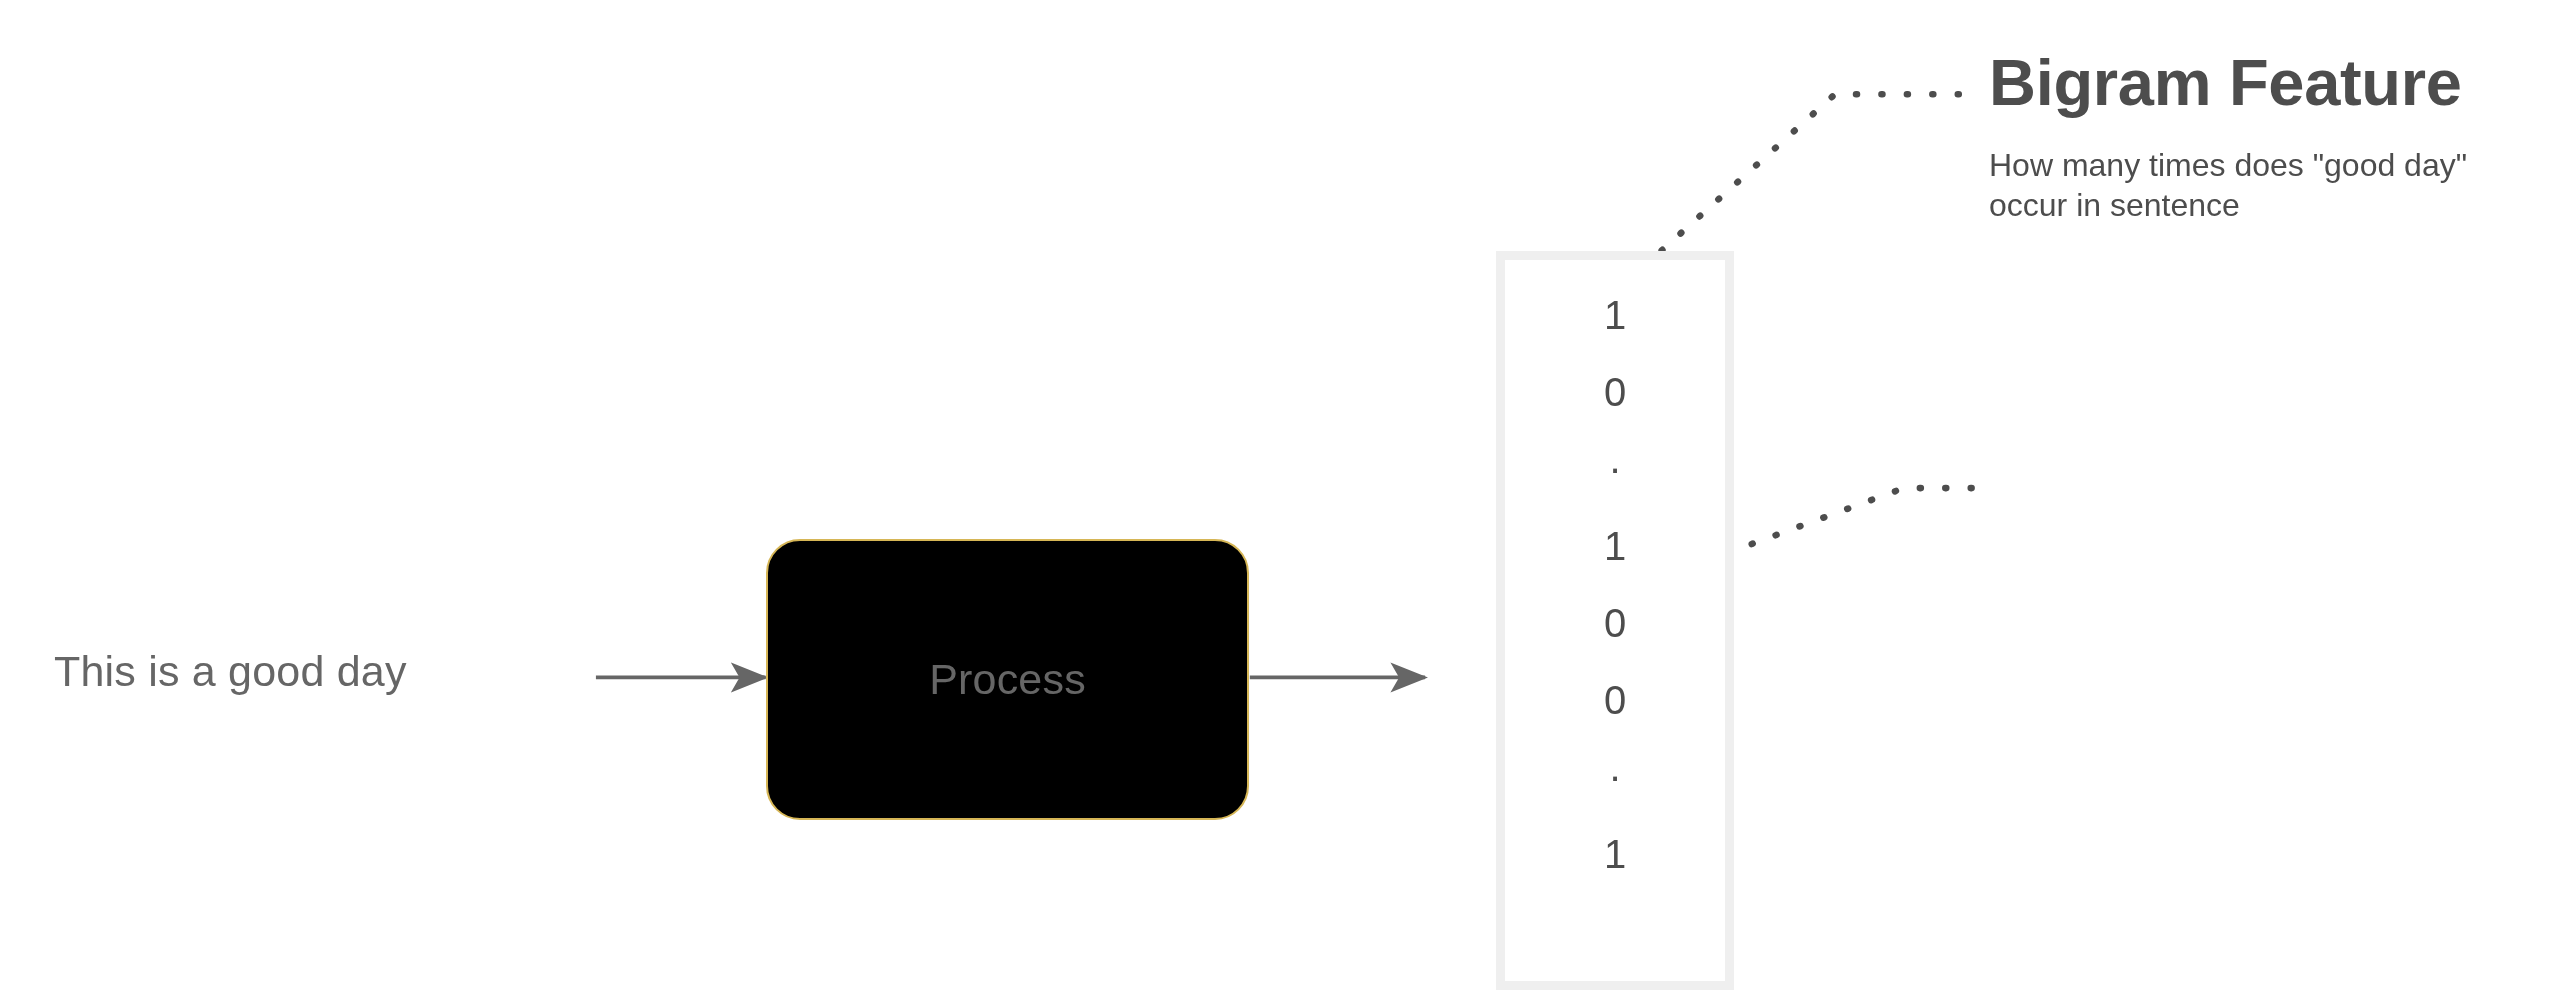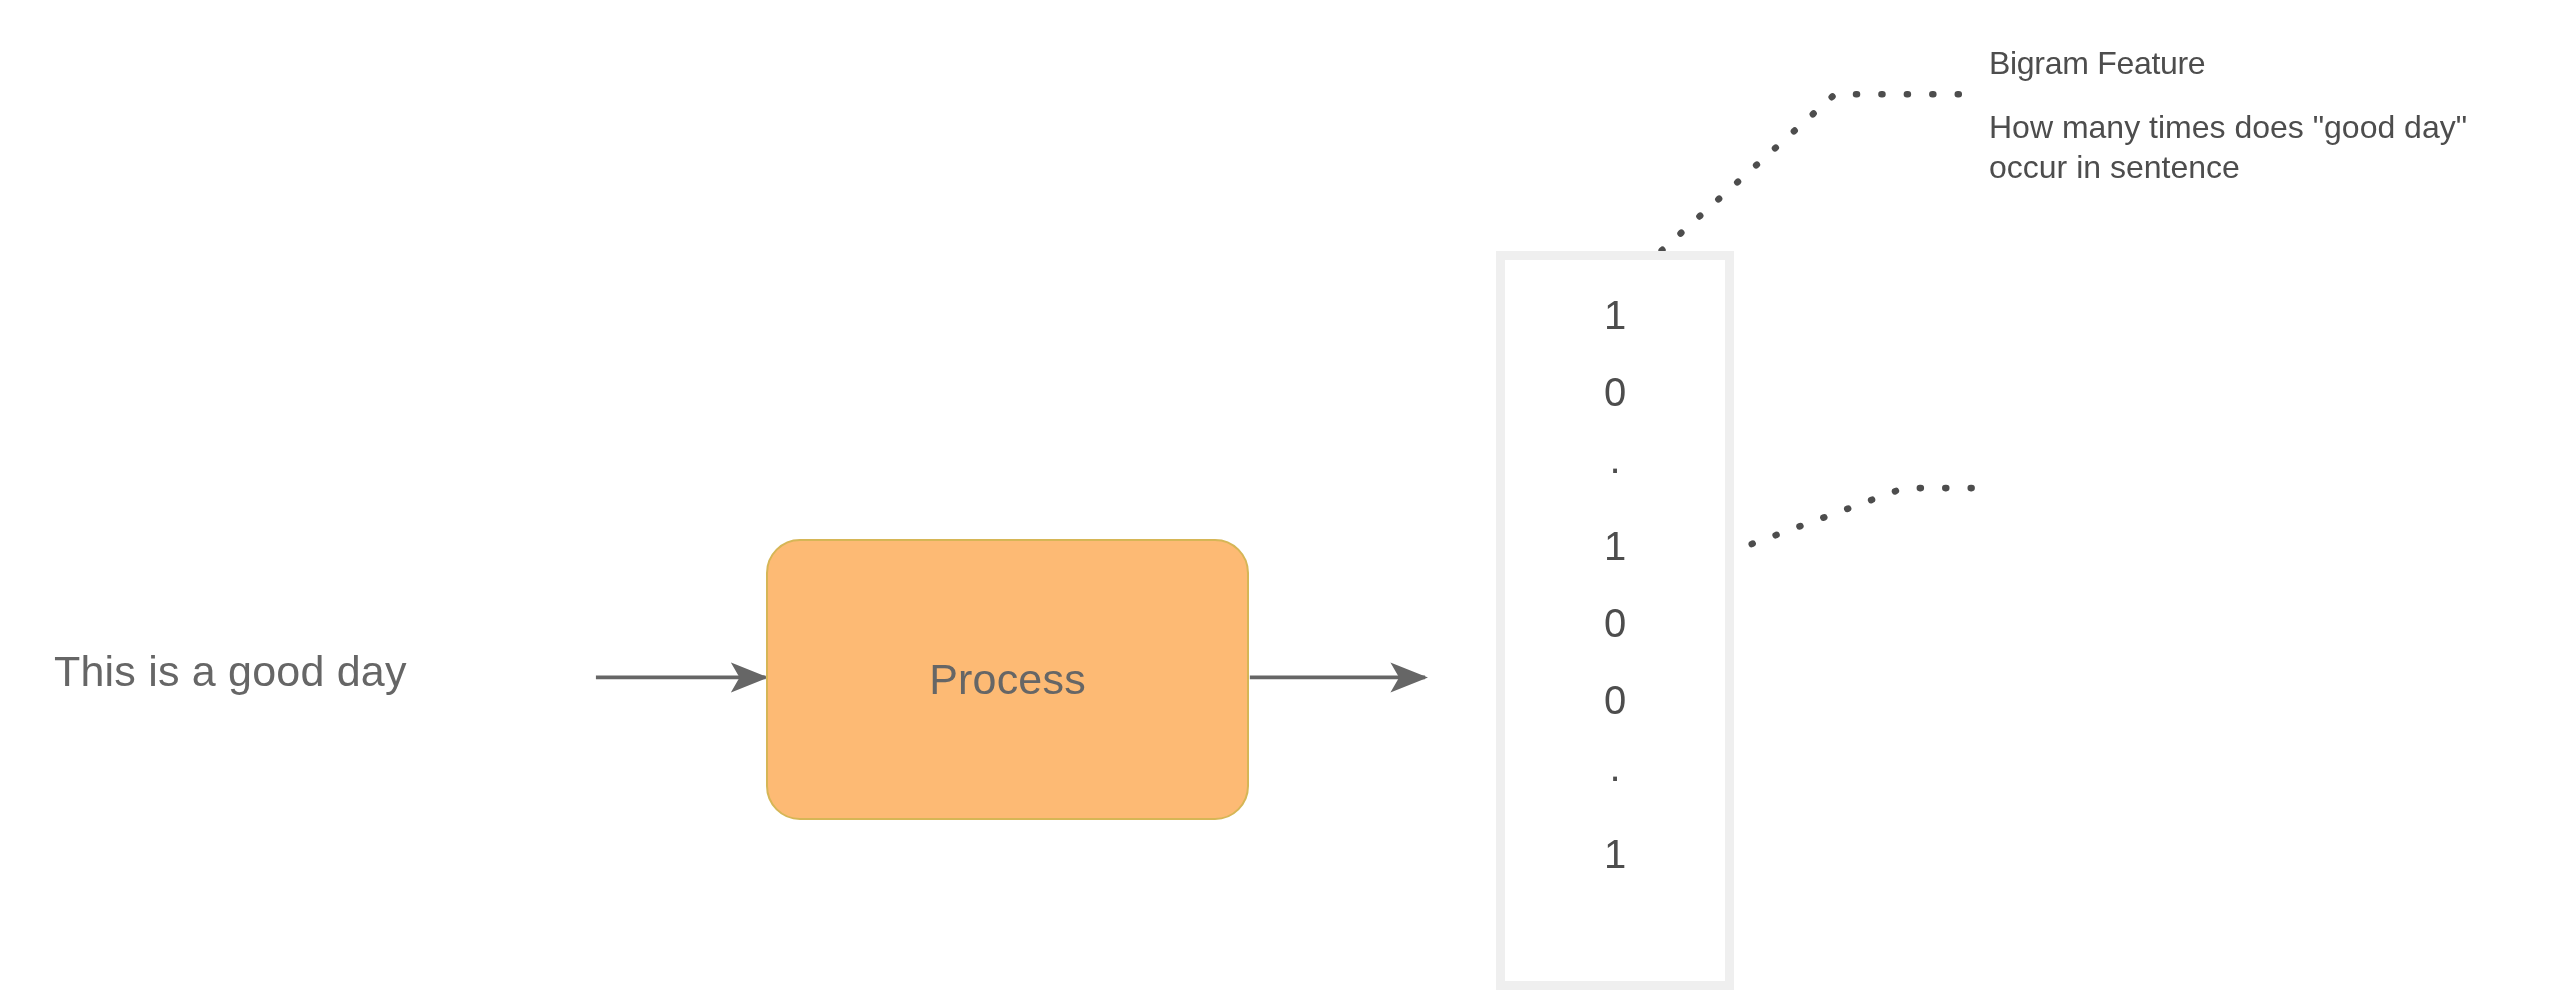--- a/index.html
+++ b/index.html
@@ -41,21 +41,21 @@
   }
 
   
   .process-box {
     position: absolute;
     left: 766px;
     top: 539px;
     width: 483px;
     height: 281px;
     box-sizing: border-box;
-    background: #fdba74;
+    background: #000000;
     border: 2.8px solid #D6B656;
     border-radius: 34px;
     display: flex;
     align-items: center;
     justify-content: center;
   }
   .process-label {
     font-size: 43px;
     color: #666666;
     letter-spacing: 0.2px;
@@ -97,22 +97,22 @@
     line-height: 57px;
     height: 77px;
   }
 
   
   .annotation {
     position: absolute;
     width: 566px;
   }
   .annotation-title {
-    font-size: 32px;
-    font-weight: normal;
+    font-size: 65px;
+    font-weight: bold;
     color: #4D4D4D;
     letter-spacing: -0.3px;
     white-space: nowrap;
   }
   .annotation-desc {
     margin-top: 24.5px;
     font-size: 32px;
     line-height: 1.28;
     color: #4D4D4D;
     width: 528px;

